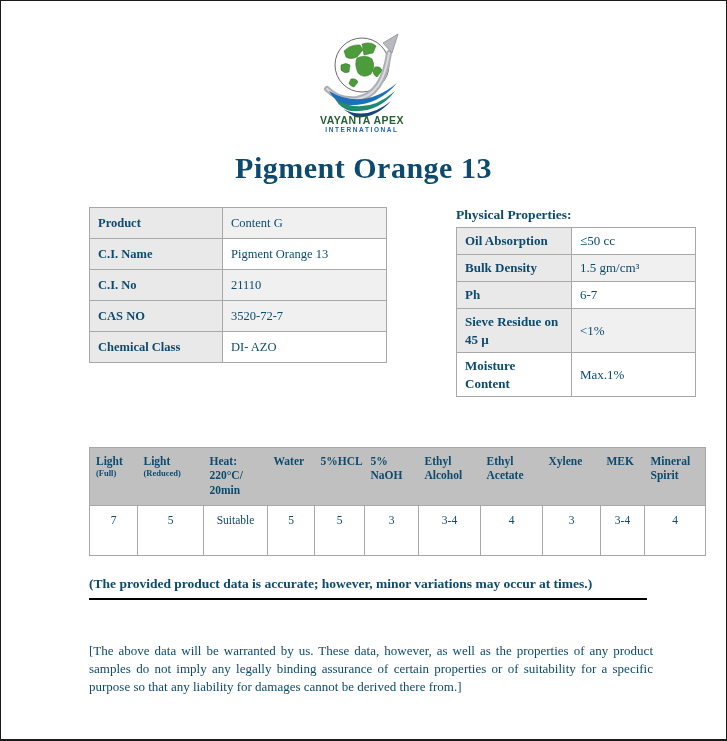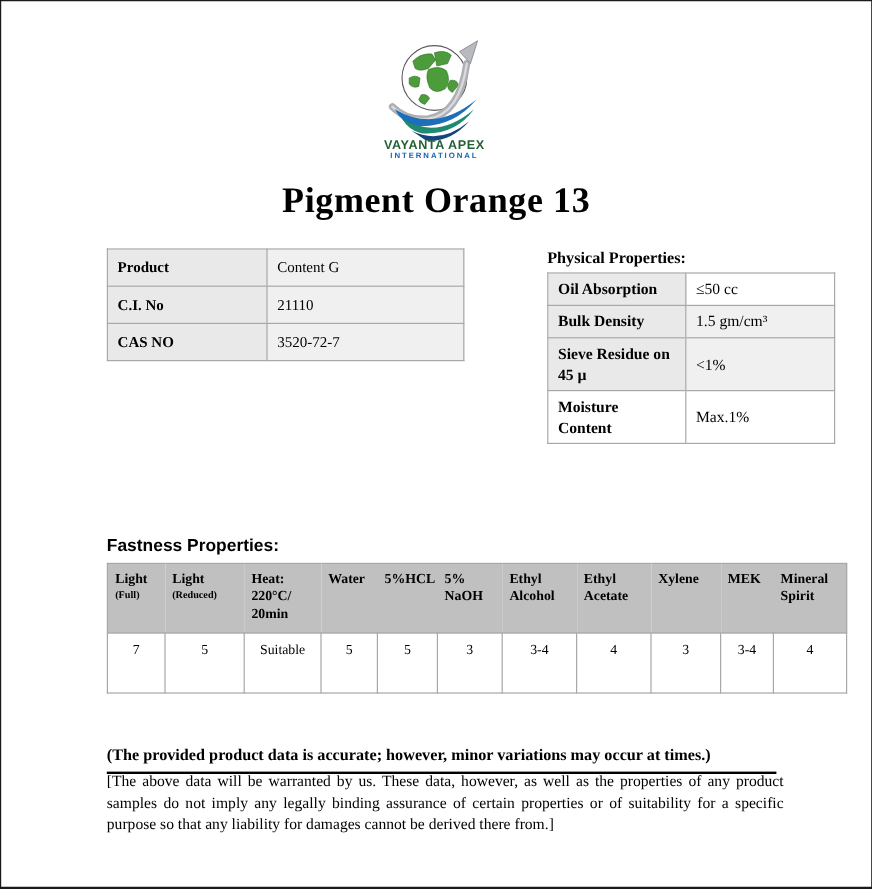--- a/index.html
+++ b/index.html
@@ -1,20 +1,20 @@
 <!DOCTYPE html>
 <html><head>
 <meta charset="utf-8">
 <style>
   * { margin:0; padding:0; box-sizing:border-box; }
   html,body { background:#888; }
   .page {
     position:relative; width:727px; height:741px; margin:0 auto;
     background:#fff; border:1px solid #1a1a1a; border-bottom-width:2px;
-    font-family:"Liberation Serif", serif; color:#000000; overflow:hidden;
+    font-family:"Liberation Serif", serif; color:#0c4a6e; overflow:hidden;
   }
   
   .logo-wrap { position:absolute; top:24px; left:50%; transform:translateX(-50%);
     width:130px; height:110px; }
   
   .doc-title { position:absolute; top:150px; left:0; width:100%;
     text-align:center; font-size:30px; font-weight:bold; letter-spacing:.5px; }
   
   .sec-head { font-size:13.5px; font-weight:bold; margin-bottom:4px; }
   .sec-head-sans { font-family:"Liberation Sans", sans-serif; font-size:14.5px;
@@ -37,21 +37,21 @@
   
   .fast-sec { position:absolute; left:88px; top:446px; width:616px; }
   .fast-table { width:616px; table-layout:fixed; border:1px solid #a8a8a8; }
   .fast-table th { background:#c0c0c0; border:none; text-align:left;
     vertical-align:top; padding:6px 4px 4px 6px; height:58px;font-family:Liberation Serif, serif; }
   .fh-label { display:block; font-size:11.5px; font-weight:bold; line-height:1.25; }
   .fh-sub   { display:block; font-size:8.5px;  font-weight:bold; }
   .fast-table td { border:1px solid #a8a8a8; background:#fff; text-align:center;
     vertical-align:top; padding-top:8px; height:50px; font-size:11.5px; }
   
-  .accuracy { position:absolute; left:88px; top:620px; width:558px;
+  .accuracy { position:absolute; left:88px; top:575px; width:558px;
     font-size:13.5px; font-weight:bold; padding-bottom:6px;
     border-bottom:2px solid #000; }
   .disclaimer { position:absolute; left:88px; top:641px; width:564px;
     font-size:13px; line-height:1.4; text-align:justify; }
 </style>
 </head>
 <body>
 
 <div class="page">
 
@@ -84,57 +84,68 @@
   <h1 class="doc-title">Pigment Orange 13</h1>
 
   <div class="desc-col">
     <table class="prop-table desc-table">
       <tbody>
           <tr>
         <td class="lbl">Product</td>
         <td class="shade">Content G</td>
       </tr>
       <tr>
+        <td class="lbl">C.I. Name</td>
+        <td>Pigment Orange 13</td>
+      </tr>
+      <tr>
         <td class="lbl">C.I. No</td>
         <td class="shade">21110</td>
       </tr>
       <tr>
         <td class="lbl">CAS NO</td>
         <td class="shade">3520-72-7</td>
+      </tr>
+      <tr>
+        <td class="lbl">Chemical Class</td>
+        <td>DI- AZO</td>
       </tr>
     </tbody>
       </table>
   </div>
 
   <div class="phys-col">
     <div class="sec-head">Physical Properties:</div>
     <table class="prop-table phys-table">
       <tbody>
           <tr>
         <td class="lbl">Oil Absorption</td>
         <td>≤50 cc</td>
       </tr>
       <tr>
         <td class="lbl">Bulk Density</td>
         <td class="shade">1.5 gm/cm³</td>
       </tr>
+      <tr>
+        <td class="lbl">Ph</td>
+        <td>6-7</td>
+      </tr>
       <tr class="tall">
         <td class="lbl">Sieve Residue on 45 µ</td>
         <td class="shade">&lt;1%</td>
       </tr>
       <tr class="tall">
         <td class="lbl-plain">Moisture Content</td>
         <td>Max.1%</td>
       </tr>
     </tbody>
       </table>
   </div>
 
   <div class="fast-sec">
-    <div class="sec-head-sans">Fastness Properties:</div>
     <table class="fast-table">
       <colgroup>
         <col style="width:48px">
           <col style="width:66px">
           <col style="width:64px">
         <col style="width:47px">
           <col style="width:50px">
           <col style="width:54px">
         <col style="width:62px">
           <col style="width:62px">

